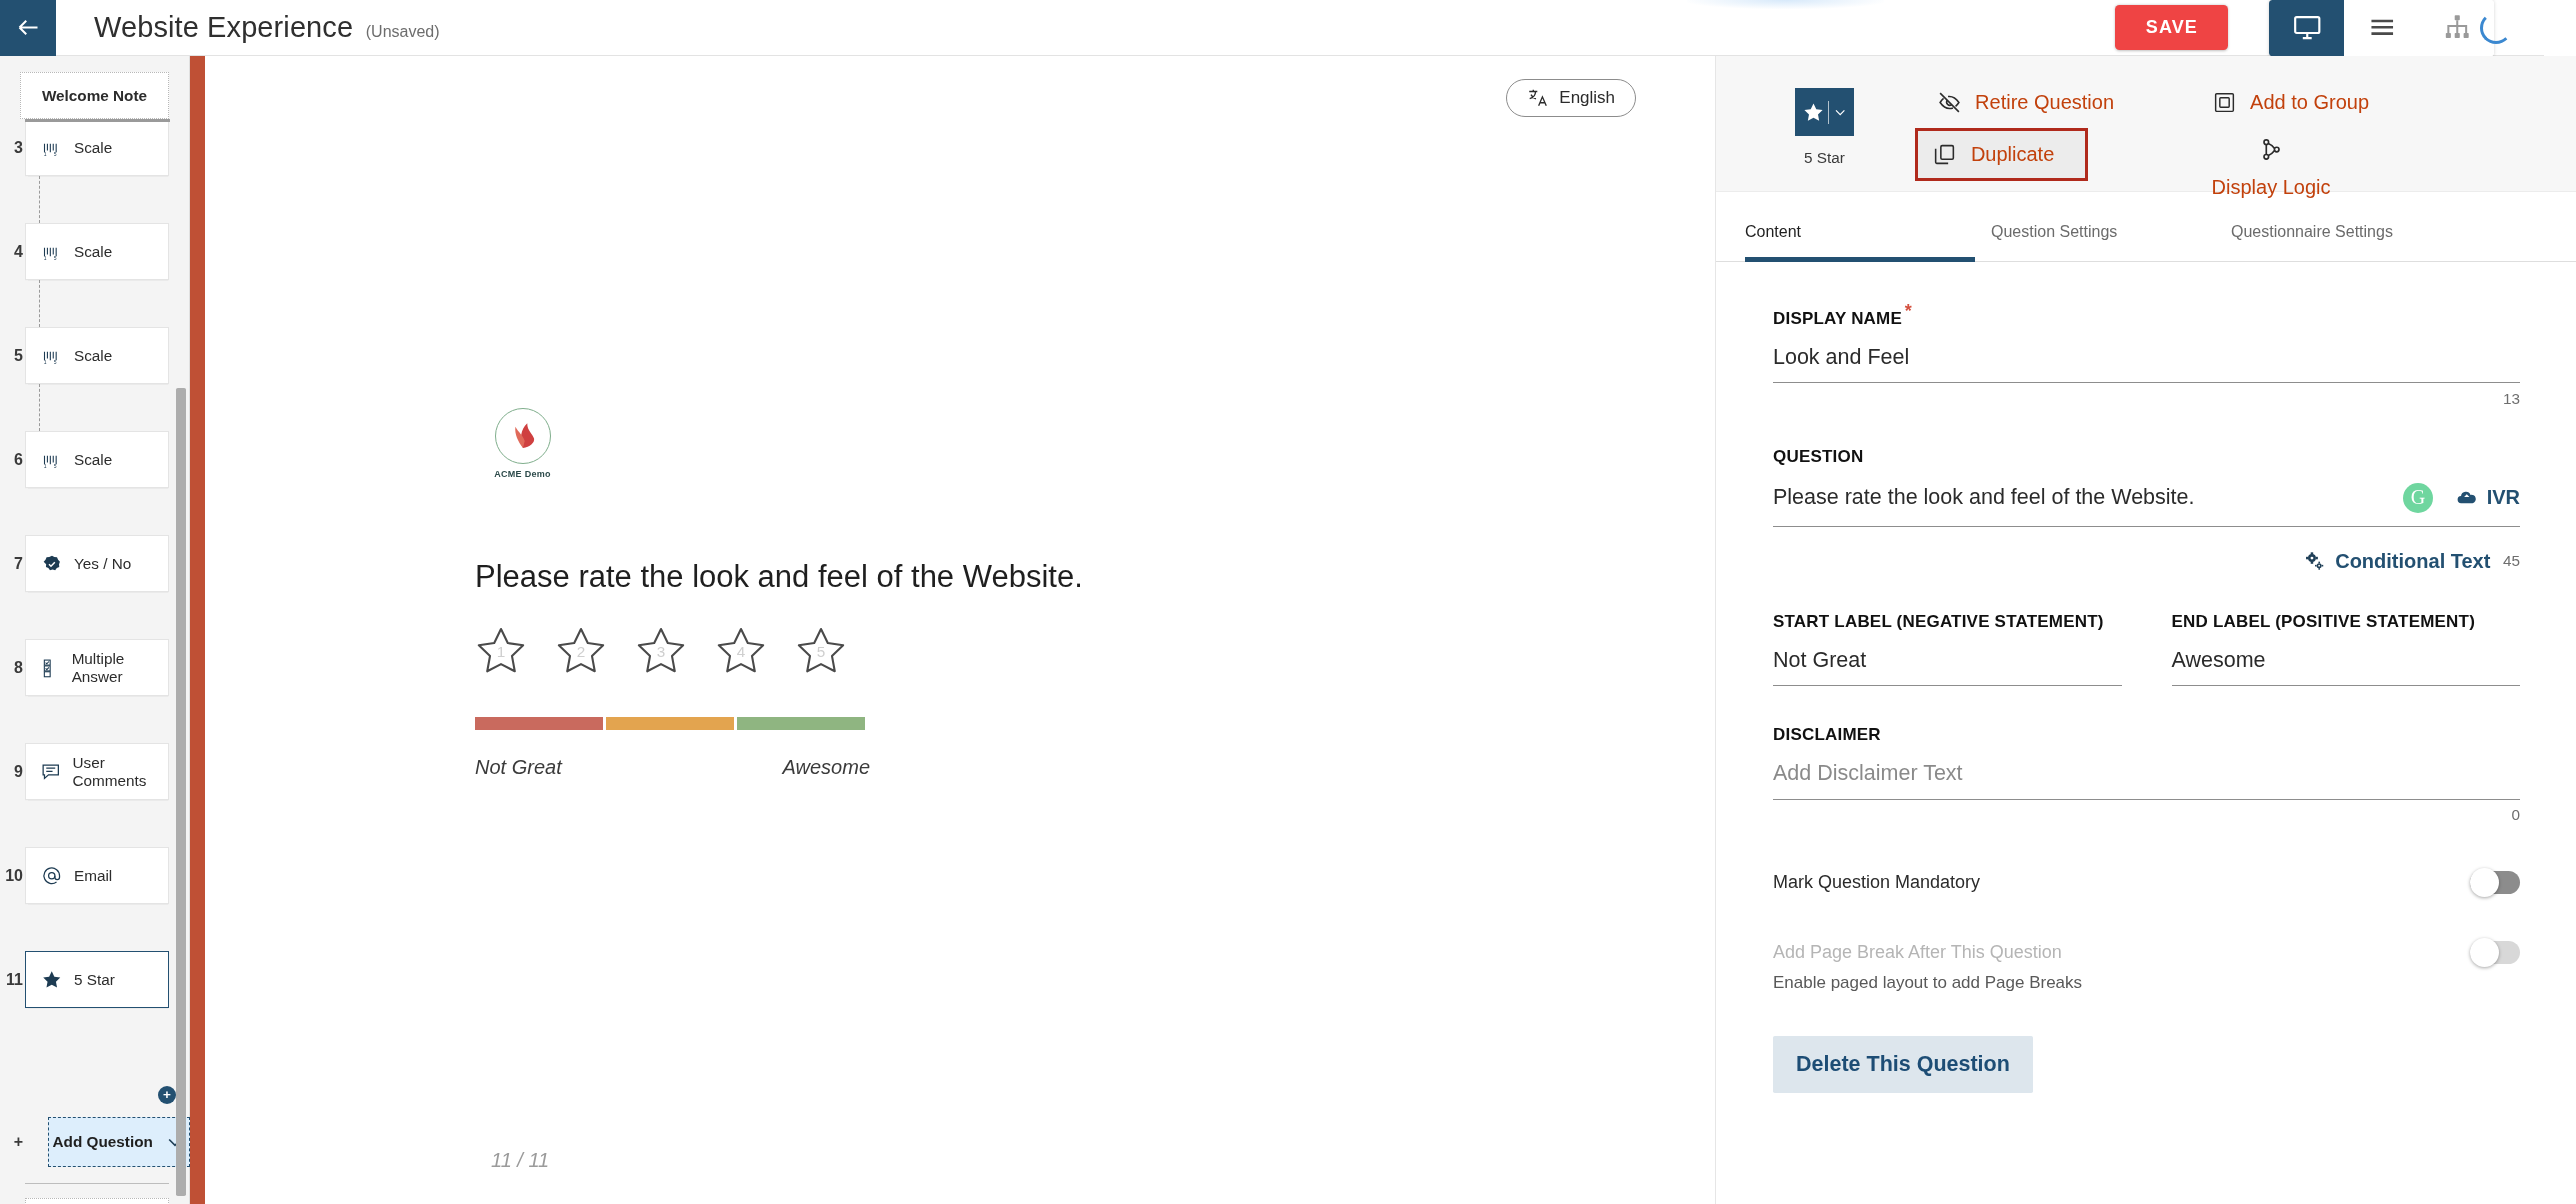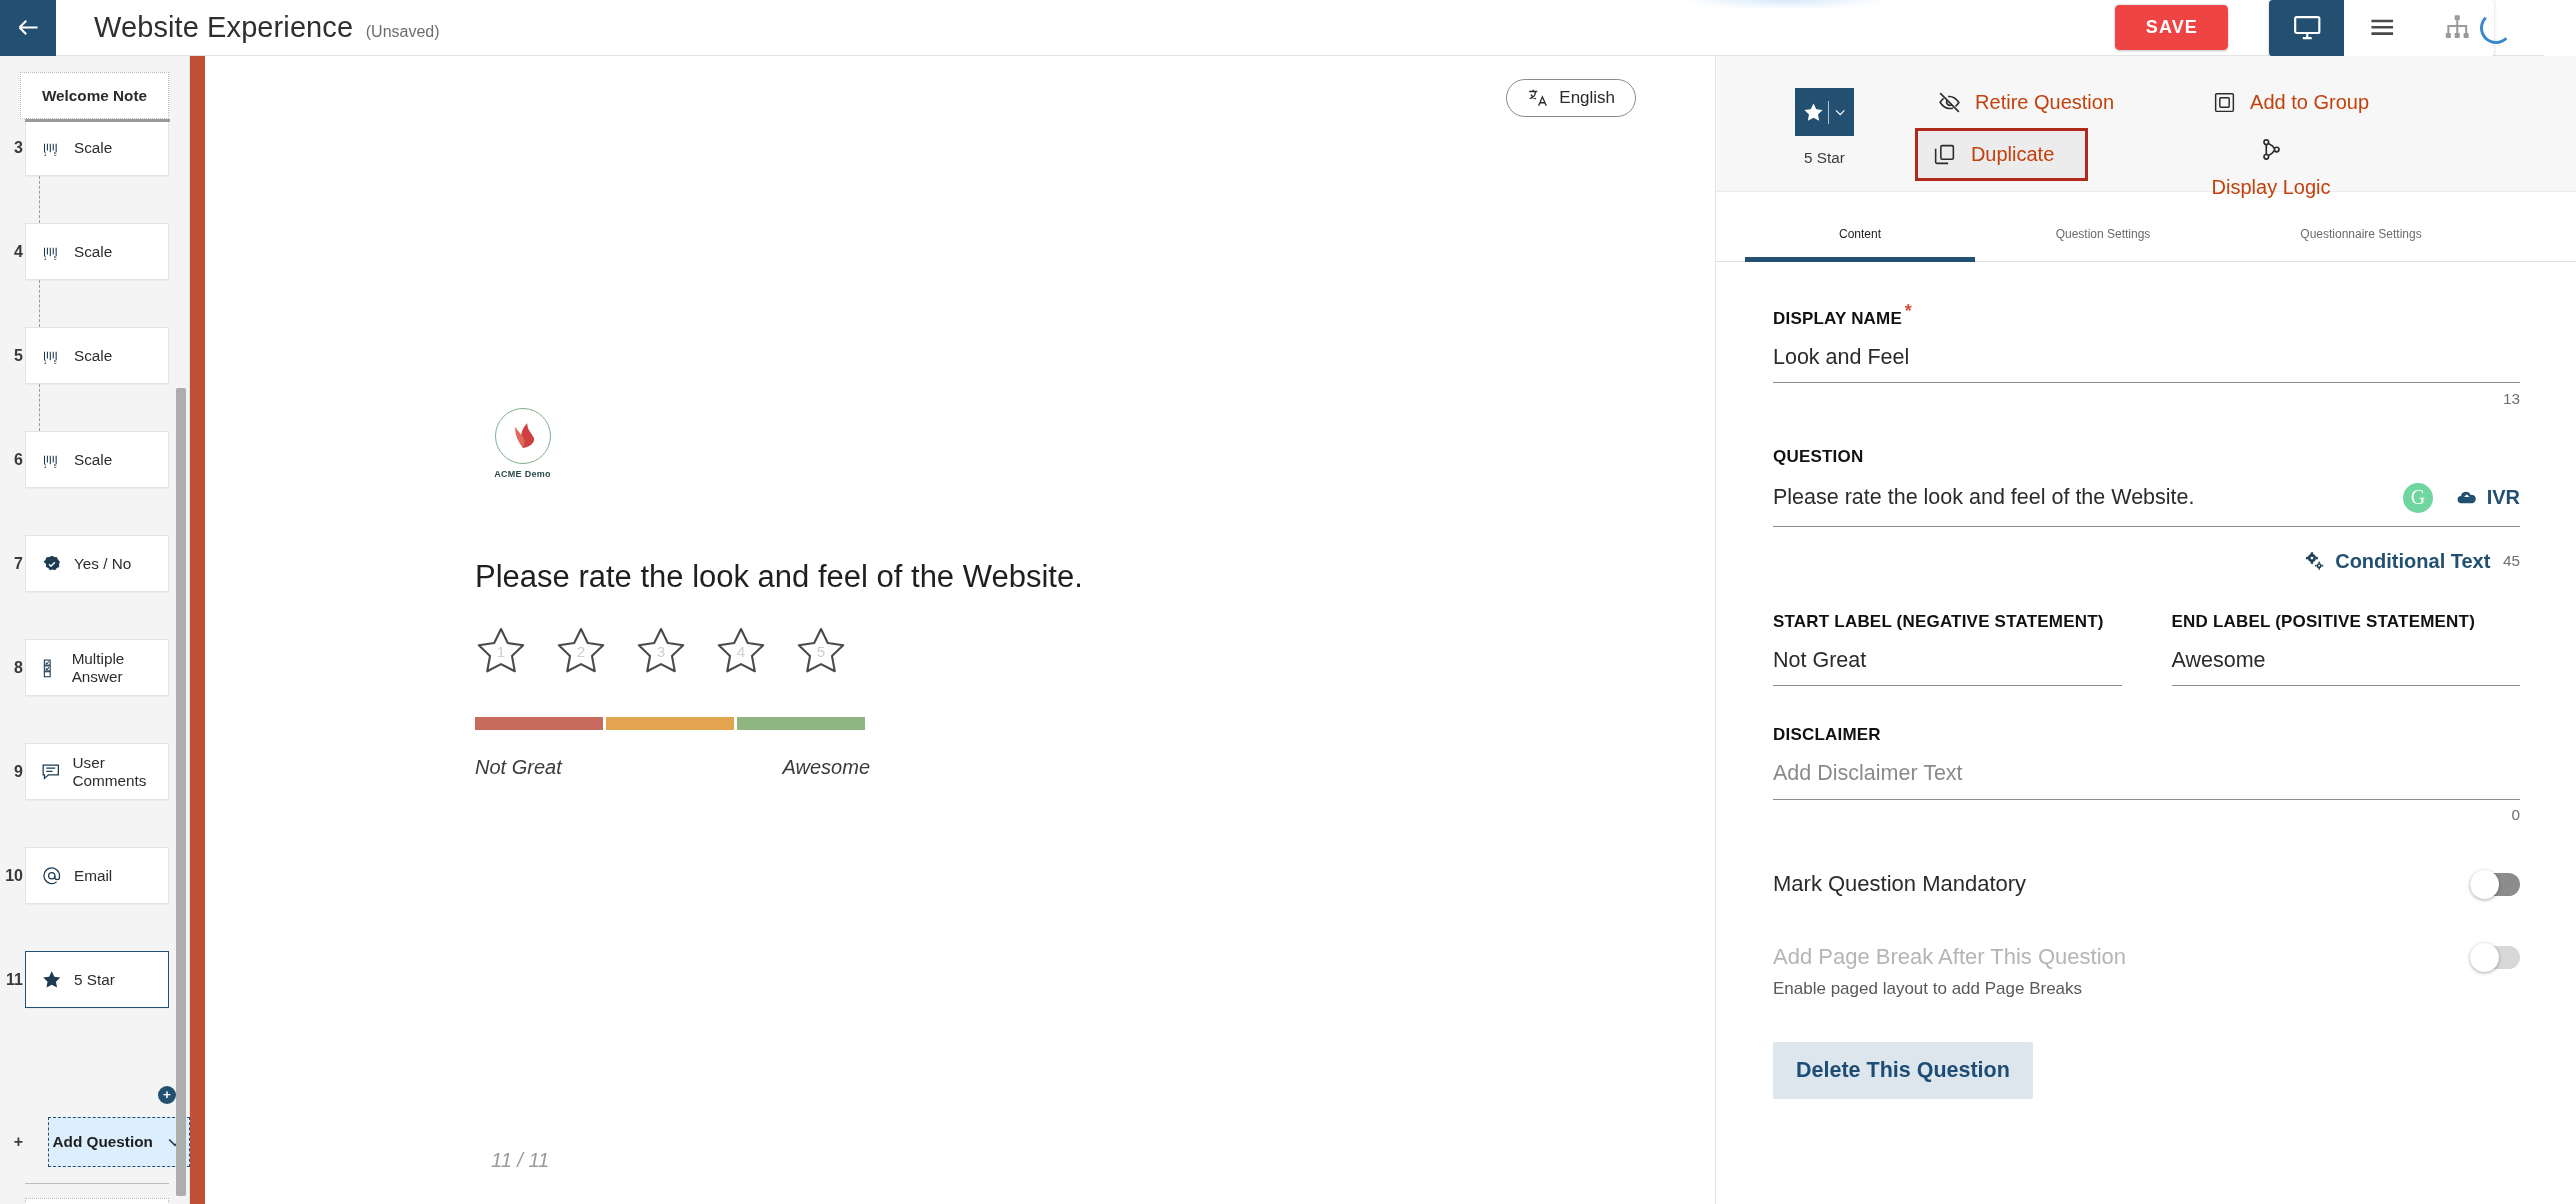--- a/index.html
+++ b/index.html
@@ -155,22 +155,22 @@
   .act-retire { left: 208px; top: 25px; }
   .act-dup {
     left: 199px; top: 72px; background: #ececec; border: 3.6px solid #b02a1c;
     padding: 10.8px 30.5px 10.8px 14.4px;
   }
   .act-group { left: 483px; top: 25px; }
   .act-logic { left: 483px; top: 72px; flex-direction: column; }
 
   .rp-tabs { display: flex; height: 70px; align-items: flex-end; border-bottom: 0.9px solid #dedede; }
   .rp-tab {
-    font-size: 12px; color: #6b6b6b; padding: 0 0 20px 0; cursor: pointer;
-    text-align: center; position: relative;
+    font-size: 16px; color: #6b6b6b; padding: 0 0 20px 0; cursor: pointer;
+    text-align: left; position: relative;
   }
   .rp-tab.active { color: #1f1f1f; }
   .rp-tab.active::after {
     content: ""; position: absolute; left: 0; bottom: -0.9px; width: 100%; height: 4.5px; background: #235071;
   }
   .tab-content { width: 230px; margin-left: 29px; }
   .tab-qsettings { width: 224px; margin-left: 16px; }
   .tab-qnsettings { width: 260px; margin-left: 16px; }
 
   .rp-body { padding: 0 56px 0 57px; position: relative; }
@@ -192,21 +192,21 @@
     display: flex; align-items: center; justify-content: center; color: #fff;
     font-size: 20px; font-family: "Liberation Serif", serif; cursor: pointer; margin-right: 23px;
   }
   .ivr { display: flex; align-items: center; gap: 9px; color: #235071; font-size: 20px; font-weight: 600; cursor: pointer; }
   .cond-row { display: flex; align-items: center; justify-content: flex-end; gap: 12.6px; margin-top: 23px; }
   .cond-link { display: flex; align-items: center; gap: 10.8px; color: #235071; font-size: 20px; font-weight: 600; cursor: pointer; }
   .cond-count { font-size: 15.3px; color: #6e6e6e; }
   .two-col { display: flex; gap: 50px; }
   .two-col > div { flex: 1; }
   .toggle-row { display: flex; align-items: center; justify-content: space-between; margin-top: 47px; }
-  .toggle-label { font-size: 22px; color: #2b2b2b; }
+  .toggle-label { font-size: 18px; color: #2b2b2b; }
   .toggle-label.dim { color: #b5b5b5; }
   .toggle {
     width: 50px; height: 23px; border-radius: 11.7px; background: #8c8c8c;
     position: relative; cursor: pointer; flex: 0 0 50px;
   }
   .toggle.off-light { background: #d8d8d8; }
   .toggle .knob {
     position: absolute; left: 0; top: -2.7px; width: 29px; height: 29px;
     border-radius: 50%; background: #fff; box-shadow: 0 0.9px 3.6px rgba(0,0,0,.35);
   }

